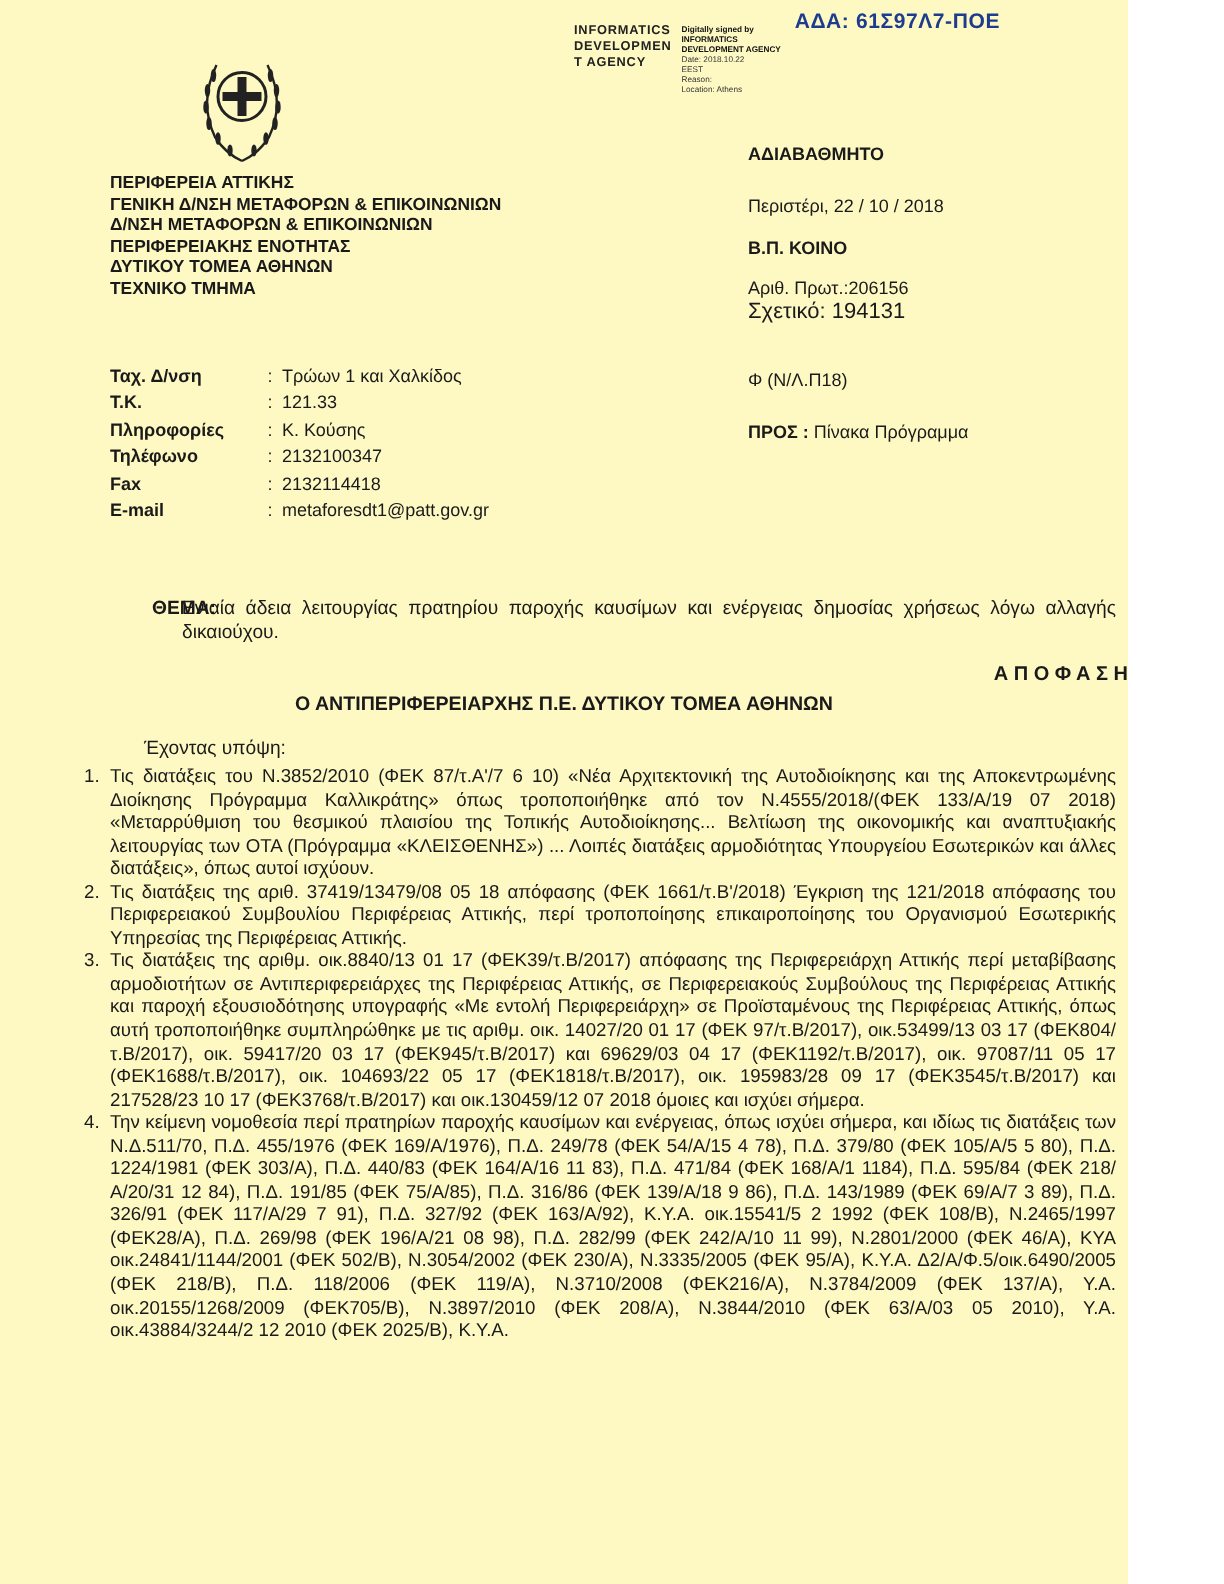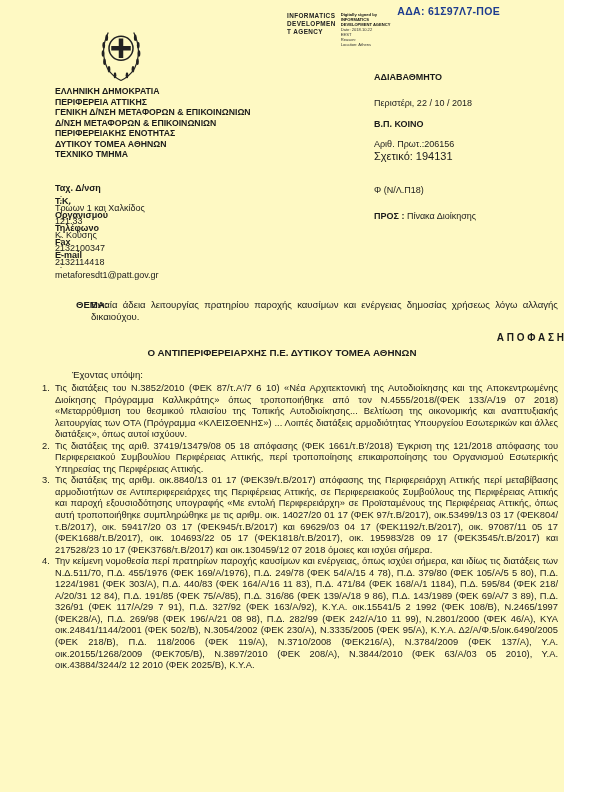--- a/index.html
+++ b/index.html
@@ -19,21 +19,21 @@
 
   .org { position:absolute; left:55px; top:86px; font-size:8.7px; font-weight:bold; line-height:10.5px; }
 
   .classification { position:absolute; left:374px; top:72px; font-size:9px; font-weight:bold; }
   .place-date    { position:absolute; left:374px; top:98px;  font-size:9px; }
   .bp            { position:absolute; left:374px; top:119px; font-size:9px; font-weight:bold; }
   .protocol      { position:absolute; left:374px; top:139px; font-size:9px; }
   .related       { position:absolute; left:374px; top:150px; font-size:11px; }
 
   .contact { position:absolute; left:55px; top:183px; font-size:9px; }
-  .c-row { display:flex; height:13.4px; align-items:flex-start;flex-direction:column; }
+  .c-row { display:flex; height:13.4px; align-items:flex-start; }
   .c-label { width:74px; font-weight:bold; }
   .c-sep { width:12px; text-align:center; }
   .c-val { }
 
   .file-ref { position:absolute; left:374px; top:185px; font-size:9px; }
   .to-line  { position:absolute; left:374px; top:211px; font-size:9px; }
   .to-label { font-weight:bold; }
 
   .subject { position:absolute; left:44px; top:299px; width:514px; font-size:9.6px;
              line-height:12.2px; padding-left:47px; text-align:justify; }
@@ -96,21 +96,20 @@
       <ellipse cx="51" cy="16" rx="1.8" ry="4.4"></ellipse>
       <ellipse cx="55" cy="26" rx="1.8" ry="4.4"></ellipse>
       <ellipse cx="56" cy="37" rx="1.8" ry="4.4"></ellipse>
       <ellipse cx="54" cy="48" rx="1.8" ry="4.4"></ellipse>
       <ellipse cx="48" cy="58" rx="1.8" ry="4.2"></ellipse>
       <ellipse cx="40" cy="66" rx="1.8" ry="4.0"></ellipse>
     </g>
   </svg>
 
   <div class="org">
-    <div>ΕΛΛΗΝΙΚΗ ΔΗΜΟΚΡΑΤΙΑ</div>
     <div>ΠΕΡΙΦΕΡΕΙΑ ΑΤΤΙΚΗΣ</div>
     <div>ΓΕΝΙΚΗ Δ/ΝΣΗ ΜΕΤΑΦΟΡΩΝ &amp; ΕΠΙΚΟΙΝΩΝΙΩΝ</div>
     <div>Δ/ΝΣΗ ΜΕΤΑΦΟΡΩΝ &amp; ΕΠΙΚΟΙΝΩΝΙΩΝ</div>
     <div>ΠΕΡΙΦΕΡΕΙΑΚΗΣ ΕΝΟΤΗΤΑΣ</div>
     <div>ΔΥΤΙΚΟΥ ΤΟΜΕΑ ΑΘΗΝΩΝ</div>
     <div>ΤΕΧΝΙΚΟ ΤΜΗΜΑ</div>
   </div>
 
   <div class="classification">ΑΔΙΑΒΑΘΜΗΤΟ</div>
   <div class="place-date">Περιστέρι,  22 / 10 / 2018</div>
@@ -123,21 +122,21 @@
       <span class="c-label">Ταχ. Δ/νση</span>
       <span class="c-sep">:</span>
       <span class="c-val">Τρώων 1 και Χαλκίδος</span>
     </div>
     <div class="c-row">
       <span class="c-label">Τ.Κ.</span>
       <span class="c-sep">:</span>
       <span class="c-val">121.33</span>
     </div>
     <div class="c-row">
-      <span class="c-label">Οργανισμού</span>
+      <span class="c-label">Πληροφορίες</span>
       <span class="c-sep">:</span>
       <span class="c-val">Κ. Κούσης</span>
     </div>
     <div class="c-row">
       <span class="c-label">Τηλέφωνο</span>
       <span class="c-sep">:</span>
       <span class="c-val">2132100347</span>
     </div>
     <div class="c-row">
       <span class="c-label">Fax</span>
@@ -147,21 +146,21 @@
     <div class="c-row">
       <span class="c-label">E-mail</span>
       <span class="c-sep">:</span>
       <span class="c-val">metaforesdt1@patt.gov.gr</span>
     </div>
   </div>
 
   <div class="file-ref">Φ (Ν/Λ.Π18)</div>
   <div class="to-line">
     <span class="to-label">ΠΡΟΣ :</span>
-    <span>Πίνακα Διοίκησης</span>
+    <span>Πίνακα Πρόγραμμα</span>
   </div>
 
   <div class="subject">
     <span class="subject-label">ΘΕΜΑ:</span>
     <span class="subject-text">Ενιαία άδεια λειτουργίας πρατηρίου παροχής καυσίμων και ενέργειας δημοσίας χρήσεως λόγω αλλαγής δικαιούχου.</span>
   </div>
 
   <div class="decision-title">Α Π Ο Φ Α Σ Η</div>
   <div class="decision-subtitle">Ο ΑΝΤΙΠΕΡΙΦΕΡΕΙΑΡΧΗΣ Π.Ε. ΔΥΤΙΚΟΥ ΤΟΜΕΑ ΑΘΗΝΩΝ</div>
   <div class="having">Έχοντας υπόψη:</div>

